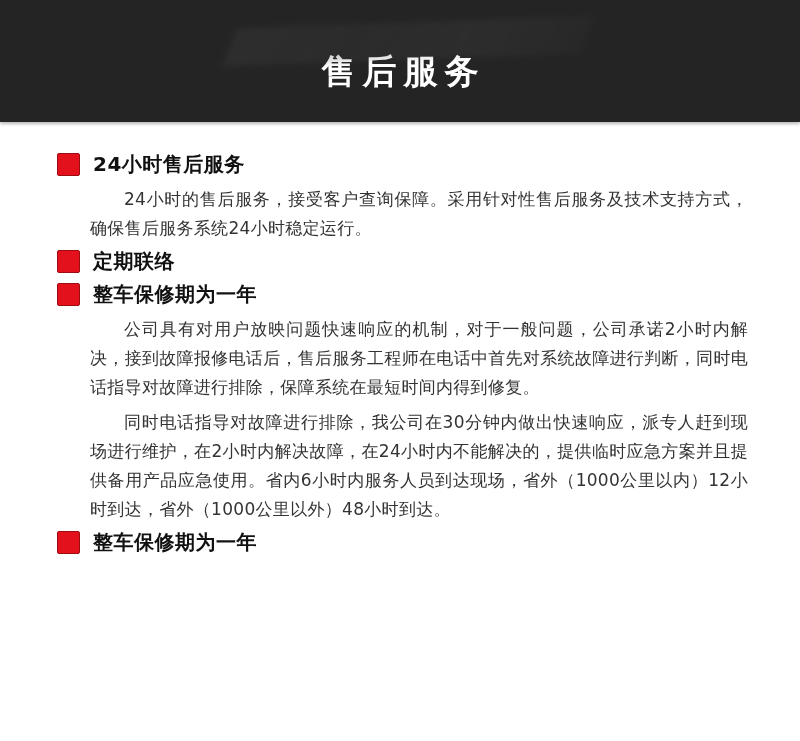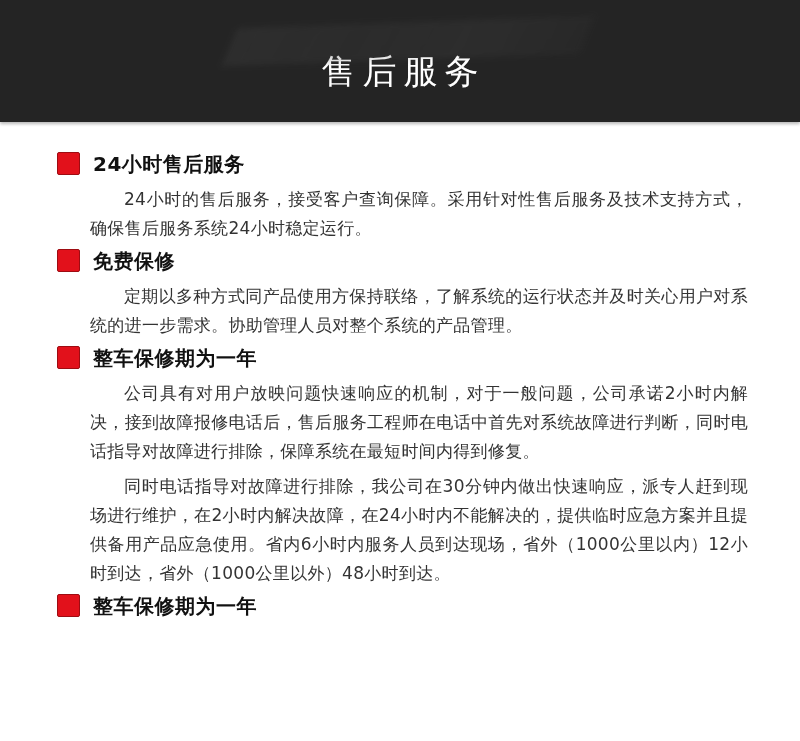--- a/index.html
+++ b/index.html
@@ -24,21 +24,21 @@
     box-shadow: 0 2px 3px rgba(0,0,0,0.28);
     overflow: hidden;
   }
   .banner-title {
     margin: 0;
     padding-top: 52px;
     text-align: center;
     color: #ffffff;
     font-size: 34px;
     line-height: 38px;
-    font-weight: normal;
+    font-weight: bold;
     letter-spacing: 7px;
     text-indent: 7px; 
   }
   .watermark {
     position: absolute;
     left: 29%;
     top: 22px;
     width: 44%;
     height: 38px;
     background: linear-gradient(100deg,
@@ -50,21 +50,21 @@
     filter: blur(3px);
     pointer-events: none;
   }
   
   .content {
     padding: 30px 52px 10px 57px;
   }
   .svc-section { margin: 0; }
   .sec-head {
     display: flex;
-    align-items: flex-start;
+    align-items: flex-end;
     margin: 0 0 9px 0;
   }
   .bullet {
     flex: 0 0 auto;
     width: 23px;
     height: 23px;
     box-sizing: border-box;
     background: #e2111b;
     border: 1px solid #9e0c12;
     border-radius: 2px;
@@ -104,23 +104,22 @@
       <div class="sec-head">
         <span class="bullet"></span>
         <h2 class="sec-title">24小时售后服务</h2>
       </div>
       <p class="sec-para">24小时的售后服务，接受客户查询保障。采用针对性售后服务及技术支持方式，确保售后服务系统24小时稳定运行。</p>
     </section>
 
     <section class="svc-section">
       <div class="sec-head">
         <span class="bullet"></span>
-        <h2 class="sec-title">免费保修</h2>
+        <h2 class="sec-title">定期联络</h2>
       </div>
-      <p class="sec-para">定期以多种方式同产品使用方保持联络，了解系统的运行状态并及时关心用户对系统的进一步需求。协助管理人员对整个系统的产品管理。</p>
     </section>
 
     <section class="svc-section">
       <div class="sec-head">
         <span class="bullet"></span>
         <h2 class="sec-title">整车保修期为一年</h2>
       </div>
       <p class="sec-para">公司具有对用户放映问题快速响应的机制，对于一般问题，公司承诺2小时内解决，接到故障报修电话后，售后服务工程师在电话中首先对系统故障进行判断，同时电话指导对故障进行排除，保障系统在最短时间内得到修复。</p>
       <p class="sec-para">同时电话指导对故障进行排除，我公司在30分钟内做出快速响应，派专人赶到现场进行维护，在2小时内解决故障，在24小时内不能解决的，提供临时应急方案并且提供备用产品应急使用。省内6小时内服务人员到达现场，省外（1000公里以内）12小时到达，省外（1000公里以外）48小时到达。</p>
     </section>

